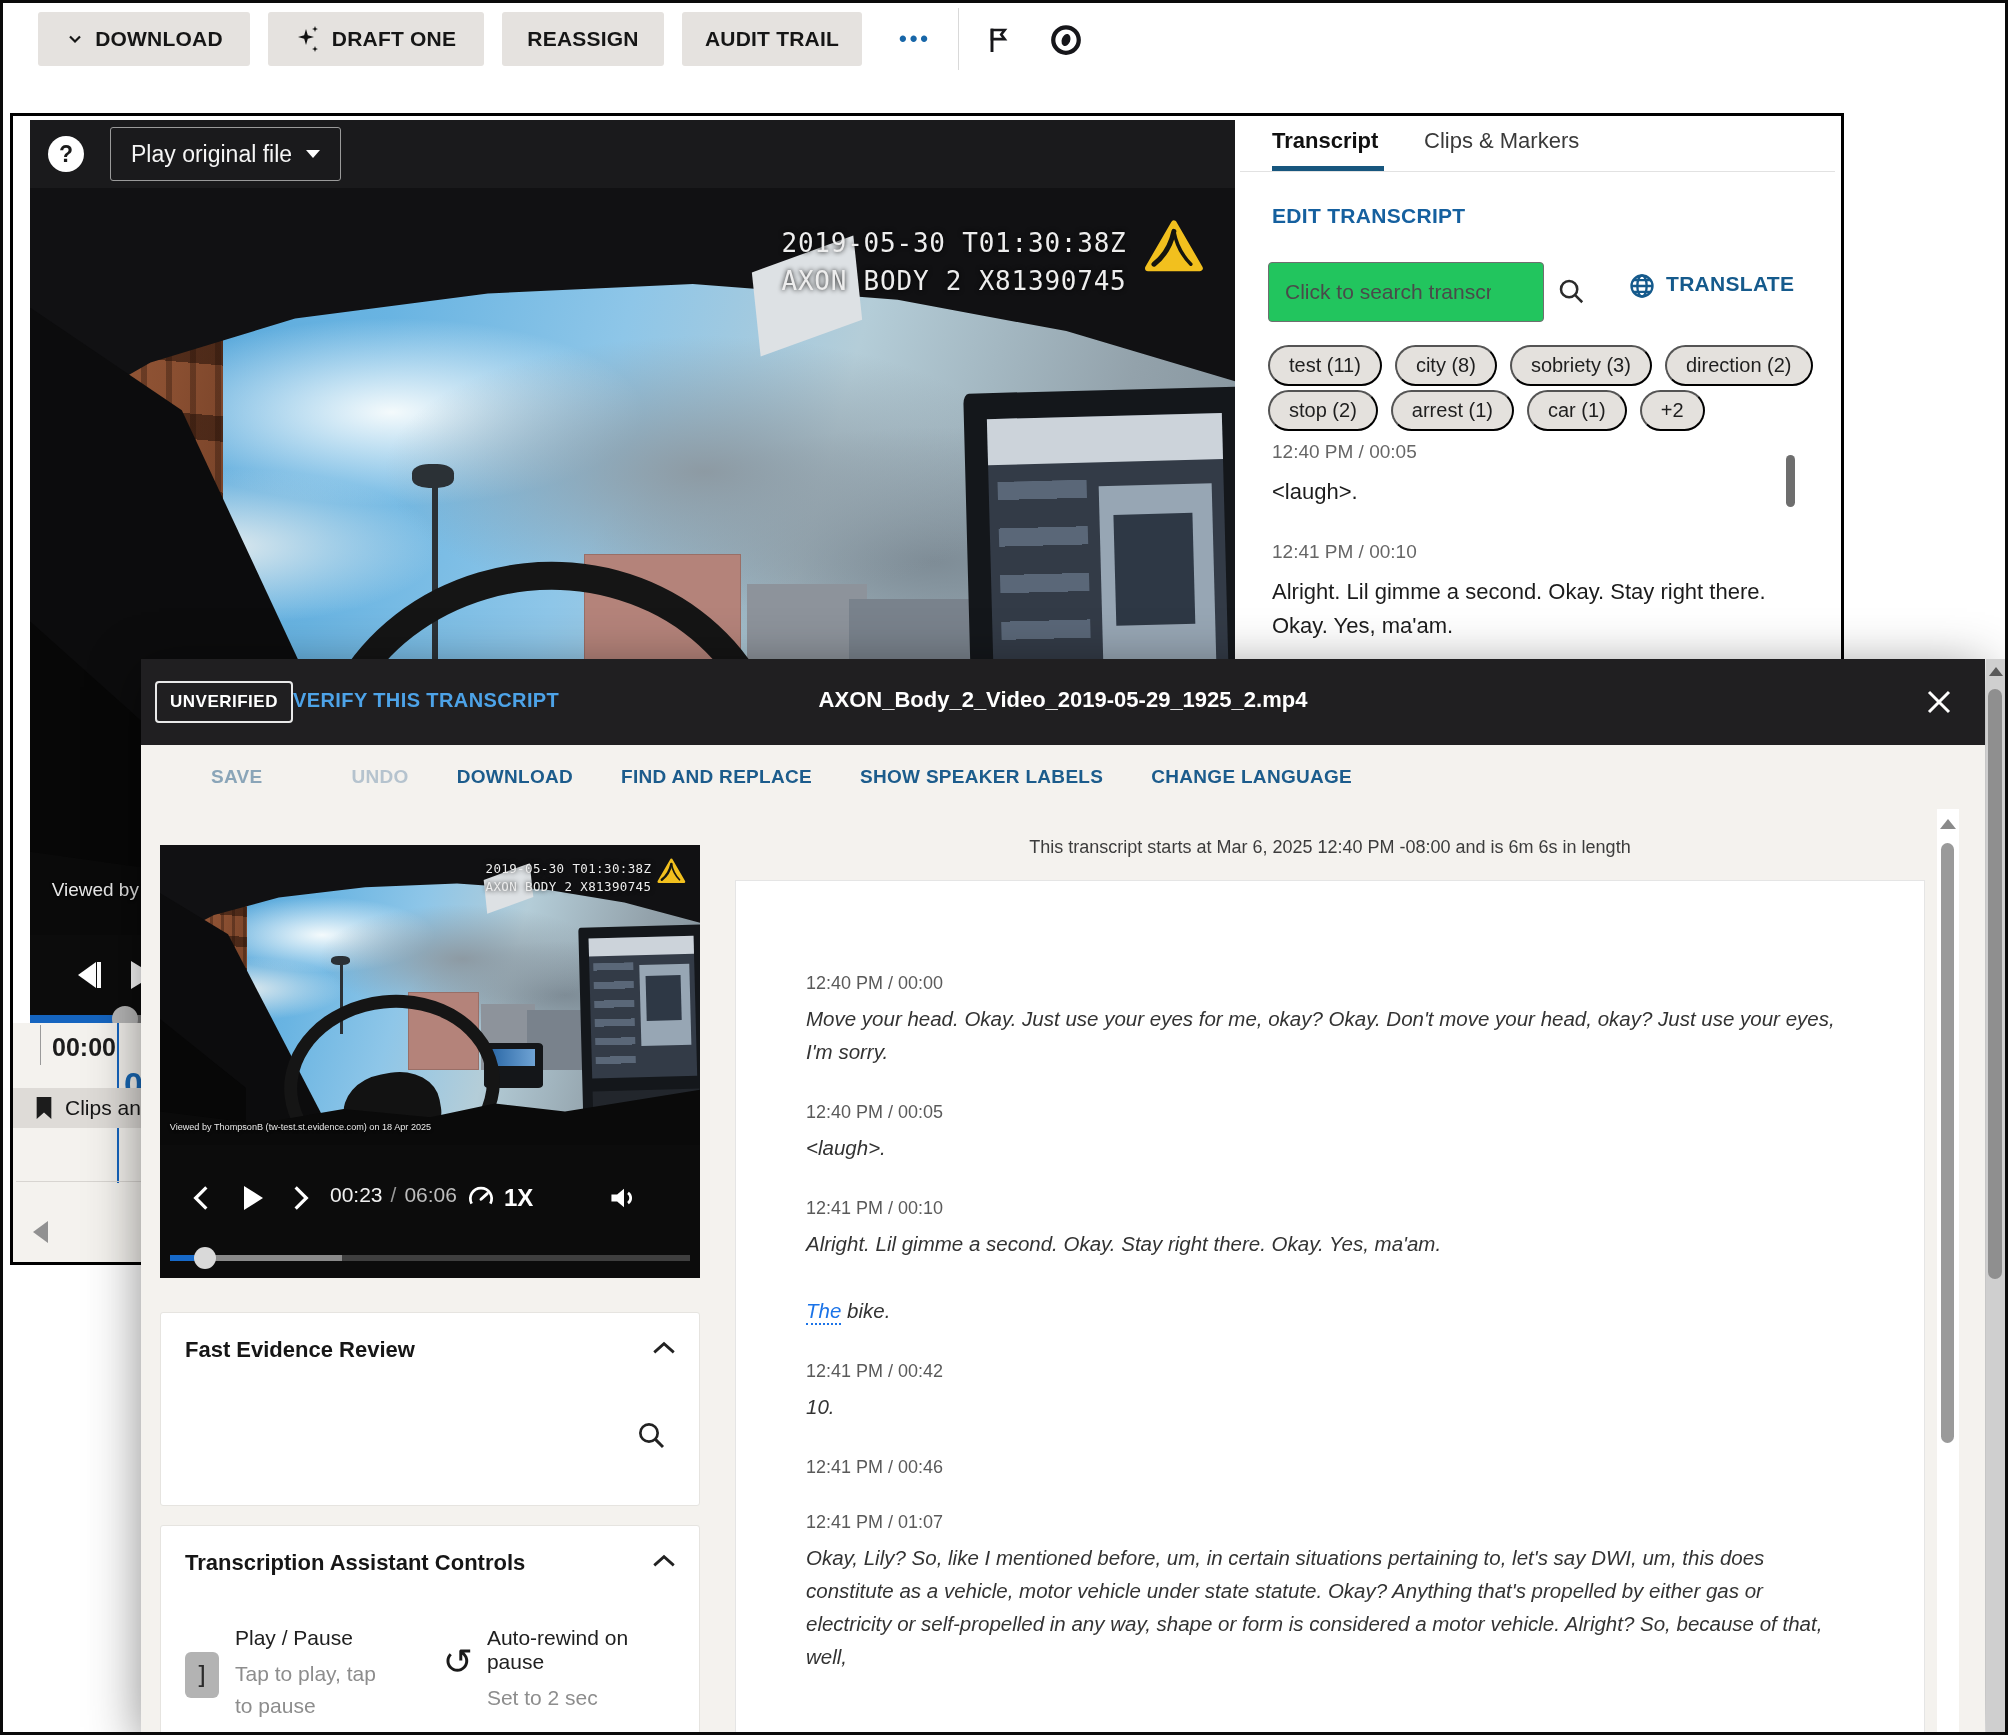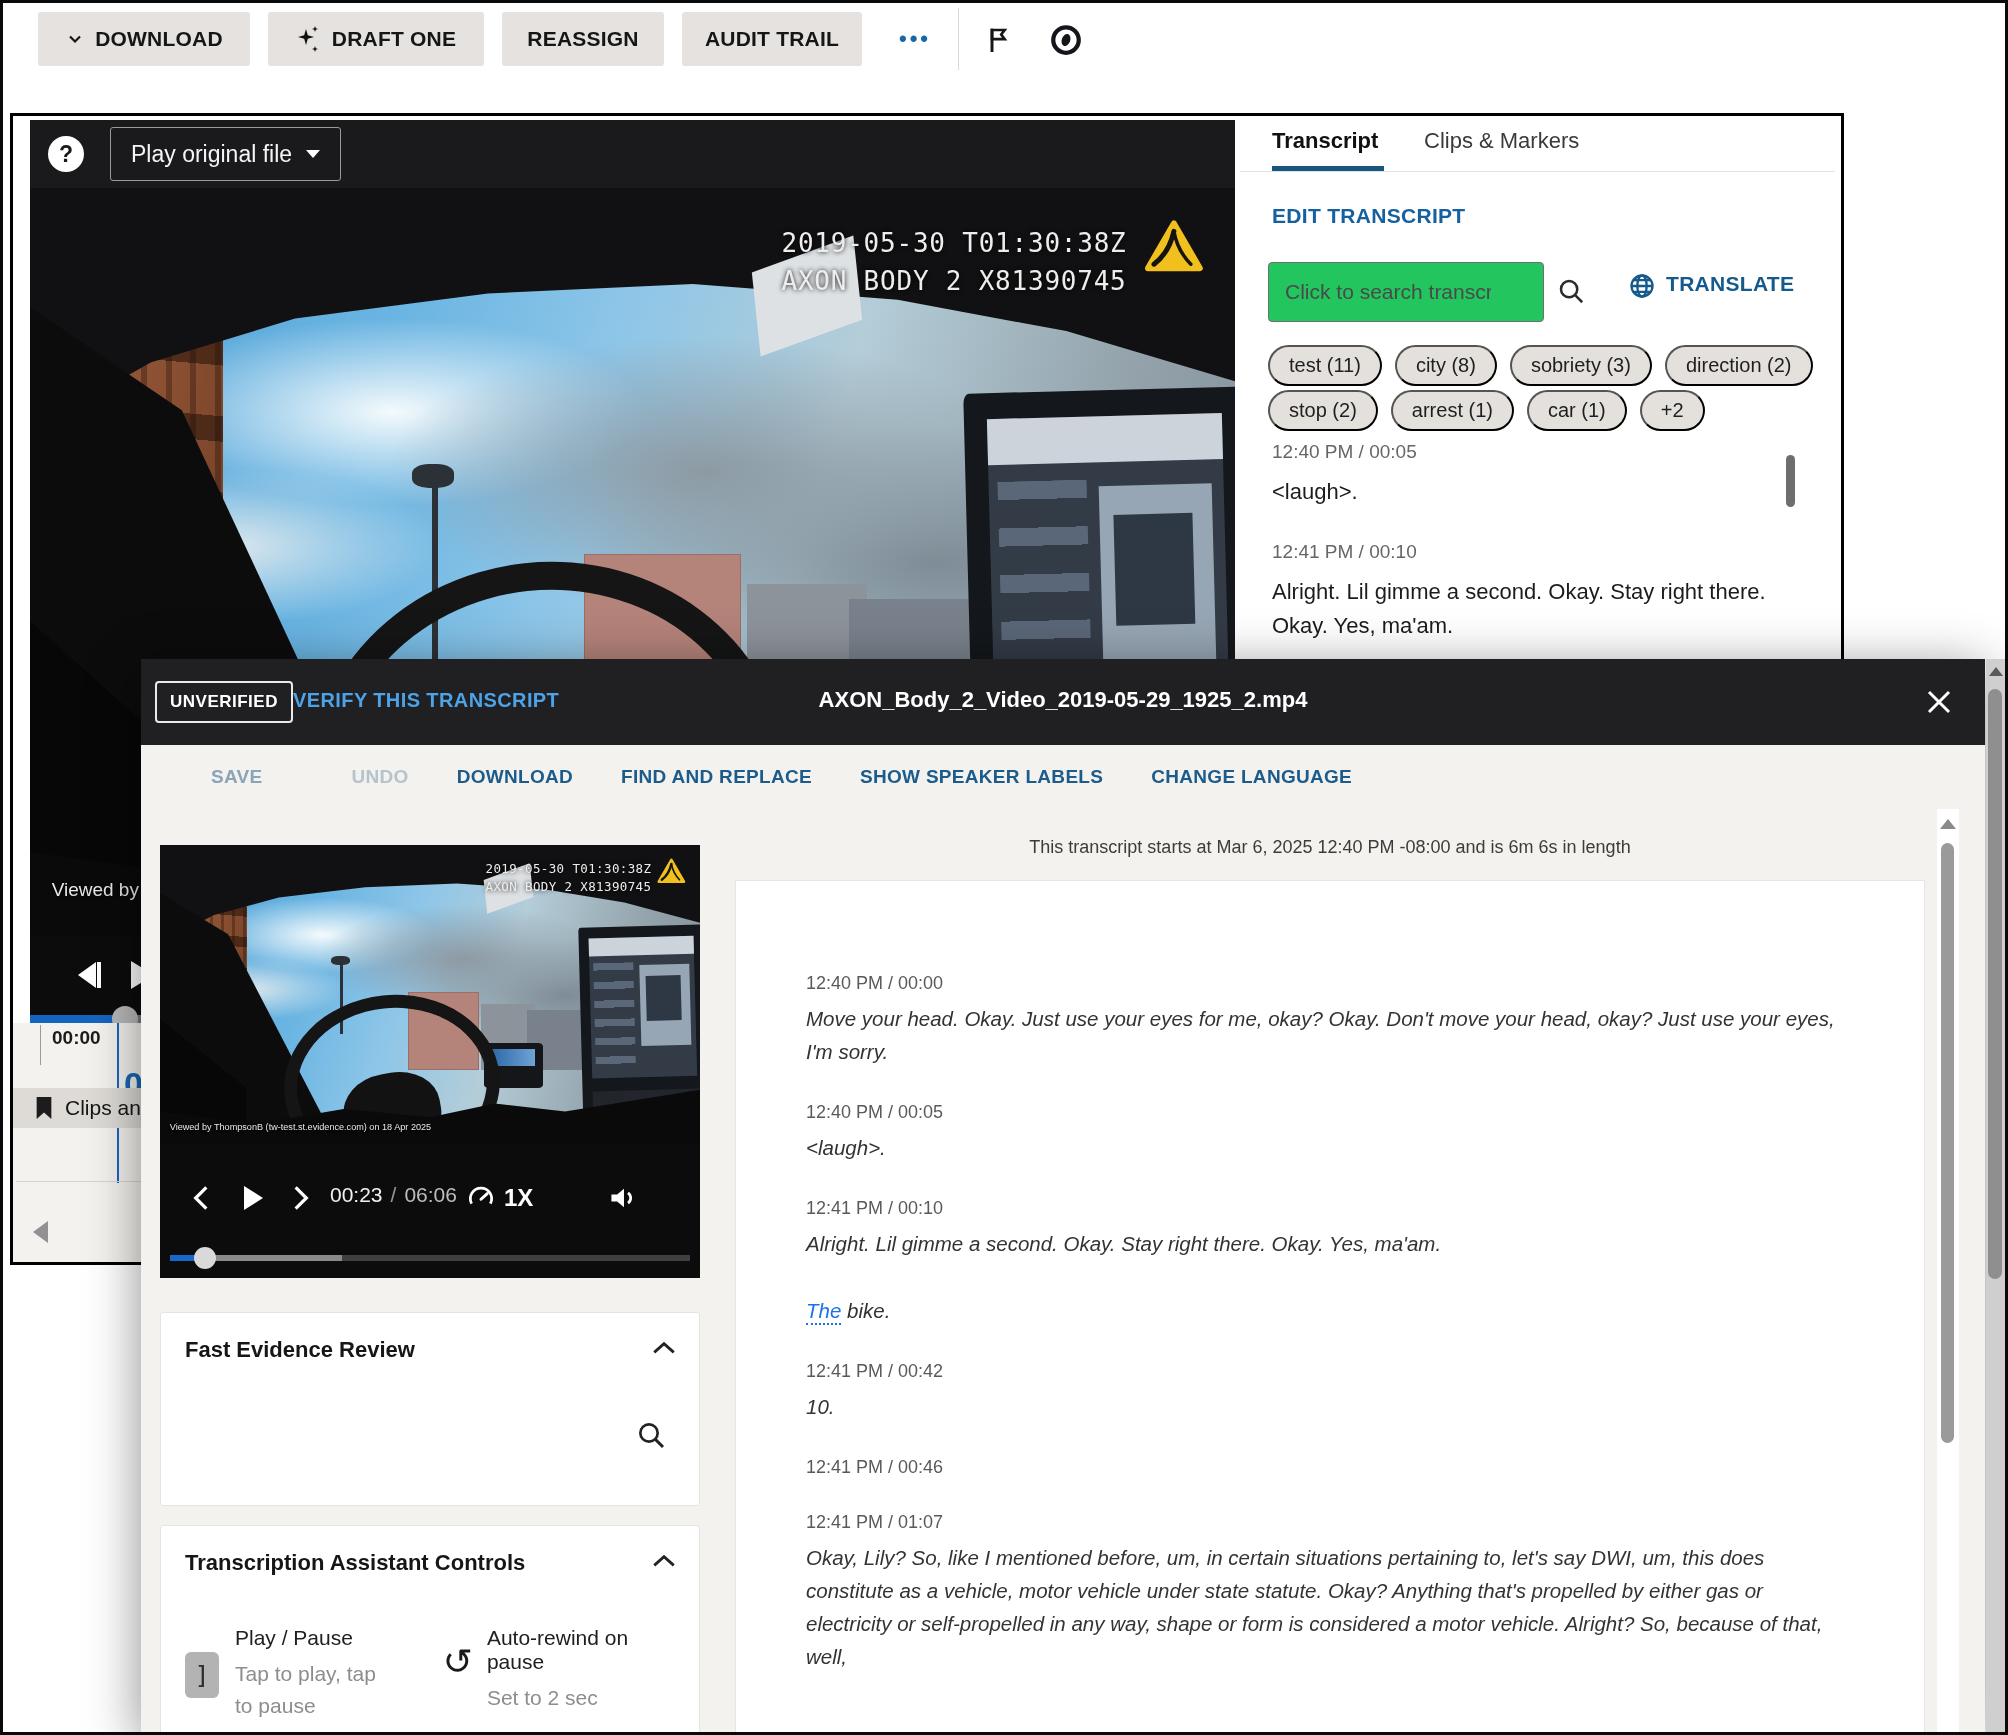--- a/index.html
+++ b/index.html
@@ -87,21 +87,21 @@
     text-shadow:0 1px 3px rgba(0,0,0,.9); }
 
   
   .bw-controls { position:absolute; left:17px; top:819px; width:1205px; height:80px; background:#0c0c0c; }
   .bw-controls .ic { position:absolute; top:22px; background:none; border:none; cursor:pointer; }
   .bw-progress { position:absolute; left:17px; top:899px; width:1205px; height:8px; background:#7b7b7b; }
   .bw-progress .played { position:absolute; left:0; top:0; height:8px; width:95px; background:#1565c0; }
   .bw-progress .handle { position:absolute; left:82px; top:-9px; width:26px; height:26px; border-radius:50%; background:#b9b9b9; }
   .bw-timeline { position:absolute; left:0; top:907px; width:1828px; height:239px; background:#f4f2ee; }
   .bw-tick { position:absolute; left:27px; top:2px; width:1px; height:40px; background:#9a9a9a; }
-  .bw-time { position:absolute; left:39px; top:4px; font-size:19px; font-weight:700; color:#1c1c1c; }
+  .bw-time { position:absolute; left:39px; top:10px; font-size:25px; font-weight:700; color:#1c1c1c; }
   .bw-playhead { position:absolute; left:104px; top:0; width:2px; height:160px; background:#1565c0; }
   .bw-zero { position:absolute; left:111px; top:42px; font-size:34px; font-weight:700; color:#1868b5; }
   .bw-clipsrow { position:absolute; left:0; top:65px; width:1828px; height:40px; background:#dedbd7;
     display:flex; align-items:center; }
   .bw-clipsrow svg { margin-left:20px; }
   .bw-clipslabel { margin-left:10px; font-size:21px; color:#161616; }
   .bw-divider { position:absolute; left:3px; top:158px; width:1822px; height:1px; background:#d8d5d1; }
   .bw-left-tri { position:absolute; left:20px; top:198px; width:0; height:0;
     border-top:11px solid transparent; border-bottom:11px solid transparent; border-right:15px solid #919191; cursor:pointer; }
 

